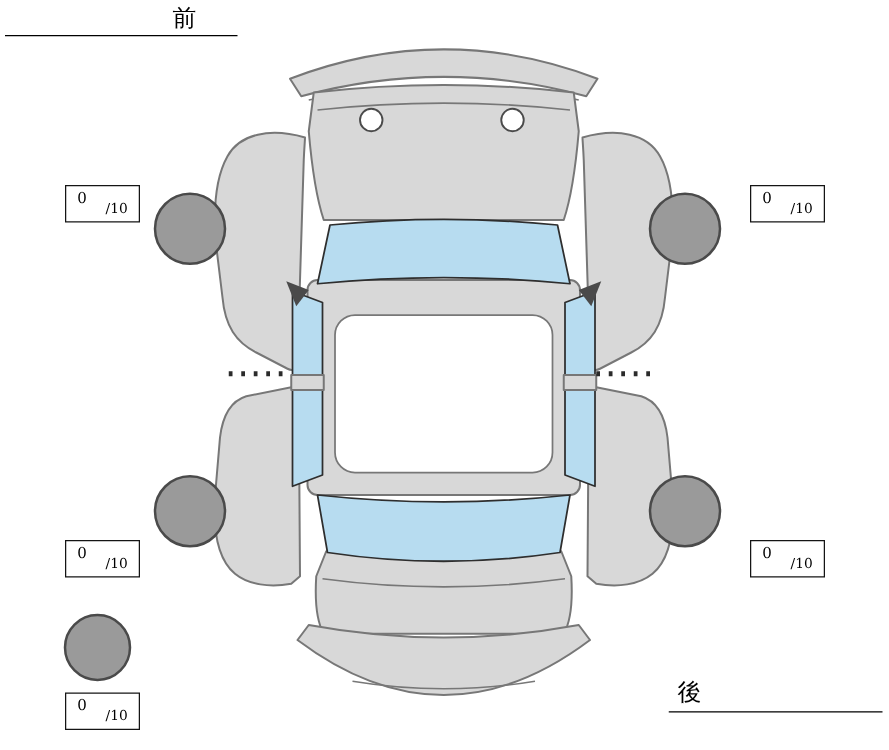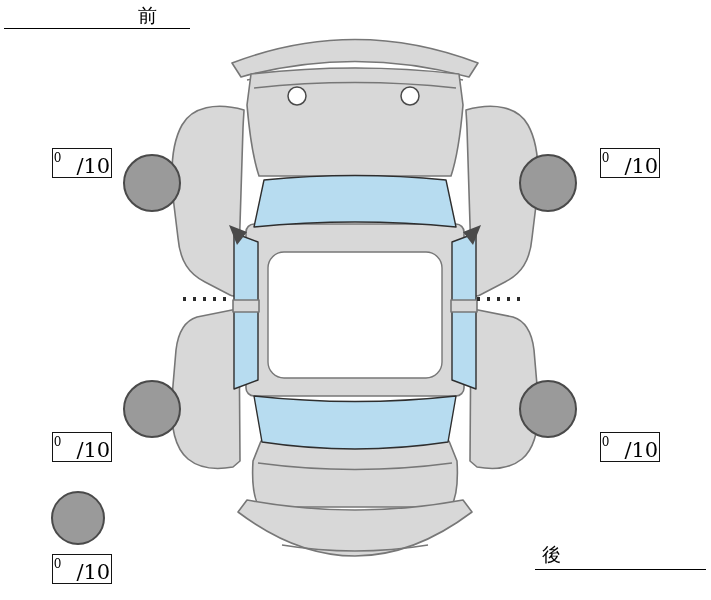--- a/index.html
+++ b/index.html
@@ -28,21 +28,21 @@
 
   .corner-label{position:absolute;font-size:19px;line-height:22px;color:#000;}
   .rule{position:absolute;height:0;border-top:1.5px solid #000;}
 
   .score{
     position:absolute;width:60px;height:30px;background:#ffffff;
     border:1.5px solid #141414;display:flex;align-items:center;justify-content:center;
     font-family:"DejaVu Serif","Liberation Serif",serif;color:#000;box-sizing:border-box;
   }
   .score .num{font-size:12px;transform:translateY(-5px);}
-  .score .den{font-size:21px;transform:translateY(3px);margin-left:15px;}
+  .score .den{font-size:11px;transform:translateY(3px);margin-left:15px;}
 </style>
 </head>
 <body>
 
 <div class="stage">
 
   <svg class="car" width="711" height="600" viewBox="0 0 711 600">
 
     <g id="side-left-group">
       <path class="fill-body" d="M244 110 C216 102 192 107 182 125 C173 141 170 164 173 197 L178 238 C180 261 189 274 205 282 L230 295 C235 297.5 238 295 238 288 L243 128 C243.5 117 244 112 244 110 Z"></path>

